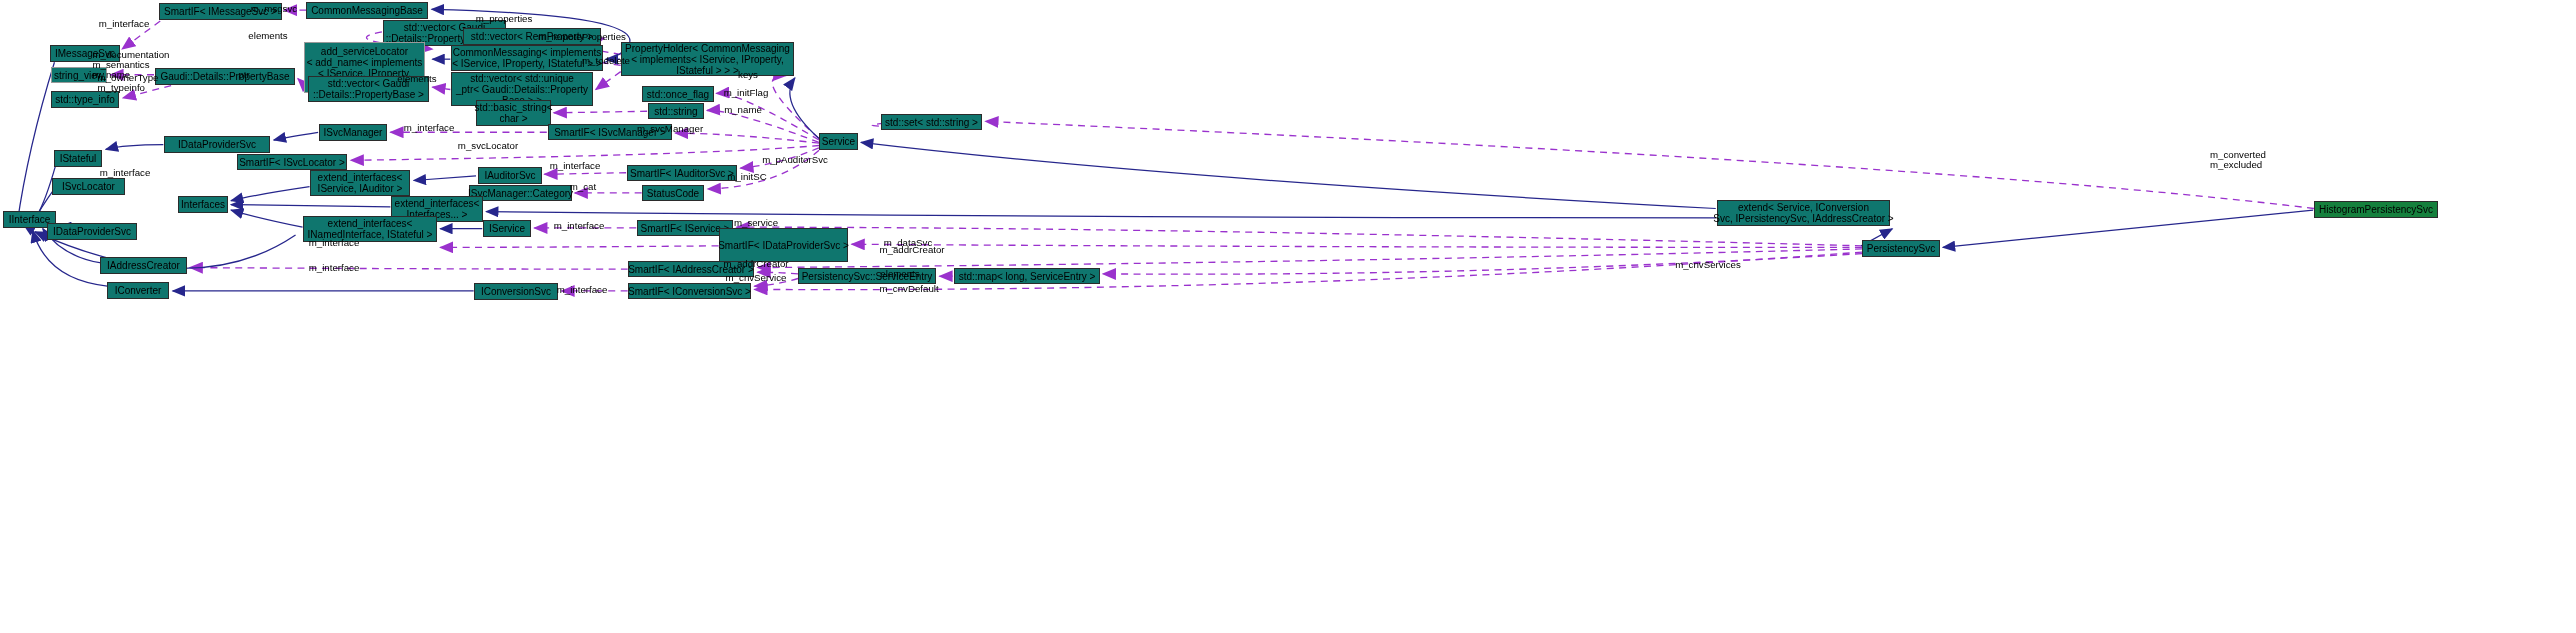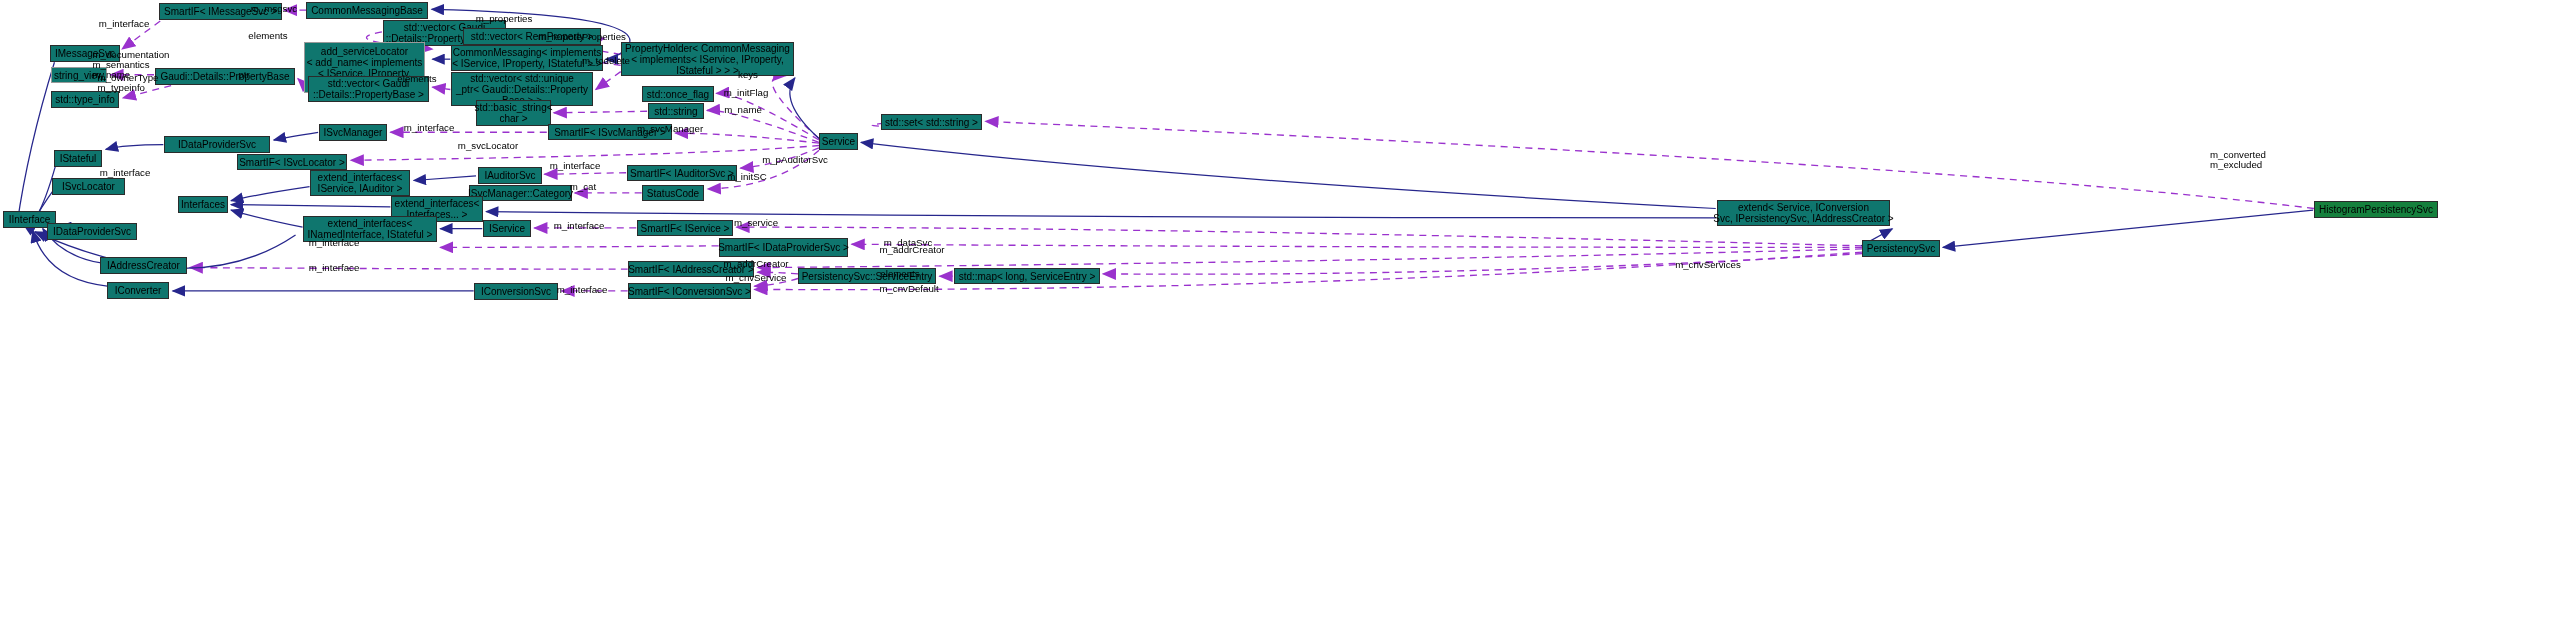--- a/index.html
+++ b/index.html
@@ -176,21 +176,21 @@
       <div class="node" style="left: 1717px; top: 200px; width: 173px; height: 26.4px;">extend&lt; Service, IConversion
 Svc, IPersistencySvc, IAddressCreator &gt;</div>
       <div class="node" style="left: 3.1px; top: 211px; width: 53px; height: 17px;">IInterface</div>
       <div class="node highlight" style="left: 2314px; top: 201px; width: 124px; height: 17px;">HistogramPersistencySvc</div>
       <div class="node" style="left: 303px; top: 216px; width: 134px; height: 26.4px;">extend_interfaces&lt;
 INamedInterface, IStateful &gt;</div>
       <div class="node" style="left: 483px; top: 220px; width: 48px; height: 17px;">IService</div>
       <div class="node" style="left: 637px; top: 220px; width: 96px; height: 16.3px;">SmartIF&lt; IService &gt;</div>
       <div class="node" style="left: 47px; top: 223px; width: 90px; height: 17px;">IDataProviderSvc</div>
       <div class="node" style="left: 1862px; top: 240px; width: 78px; height: 17px;">PersistencySvc</div>
-      <div class="node" style="left: 719px; top: 238px; width: 129px; height: 19px;">SmartIF&lt; IDataProviderSvc &gt;</div>
+      <div class="node" style="left: 719px; top: 228px; width: 129px; height: 34px;">SmartIF&lt; IDataProviderSvc &gt;</div>
       <div class="node" style="left: 100px; top: 257px; width: 87px; height: 17px;">IAddressCreator</div>
       <div class="node" style="left: 628px; top: 261px; width: 126px; height: 16.3px;">SmartIF&lt; IAddressCreator &gt;</div>
       <div class="node" style="left: 798px; top: 268px; width: 138px; height: 16.3px;">PersistencySvc::ServiceEntry</div>
       <div class="node" style="left: 954px; top: 268px; width: 146px; height: 16.3px;">std::map&lt; long, ServiceEntry &gt;</div>
       <div class="node" style="left: 107px; top: 282px; width: 62px; height: 17px;">IConverter</div>
       <div class="node" style="left: 474px; top: 283px; width: 84px; height: 17px;">IConversionSvc</div>
       <div class="node" style="left: 628px; top: 283px; width: 123px; height: 16.3px;">SmartIF&lt; IConversionSvc &gt;</div>
     </div>
 
   <div id="labels-layer">

